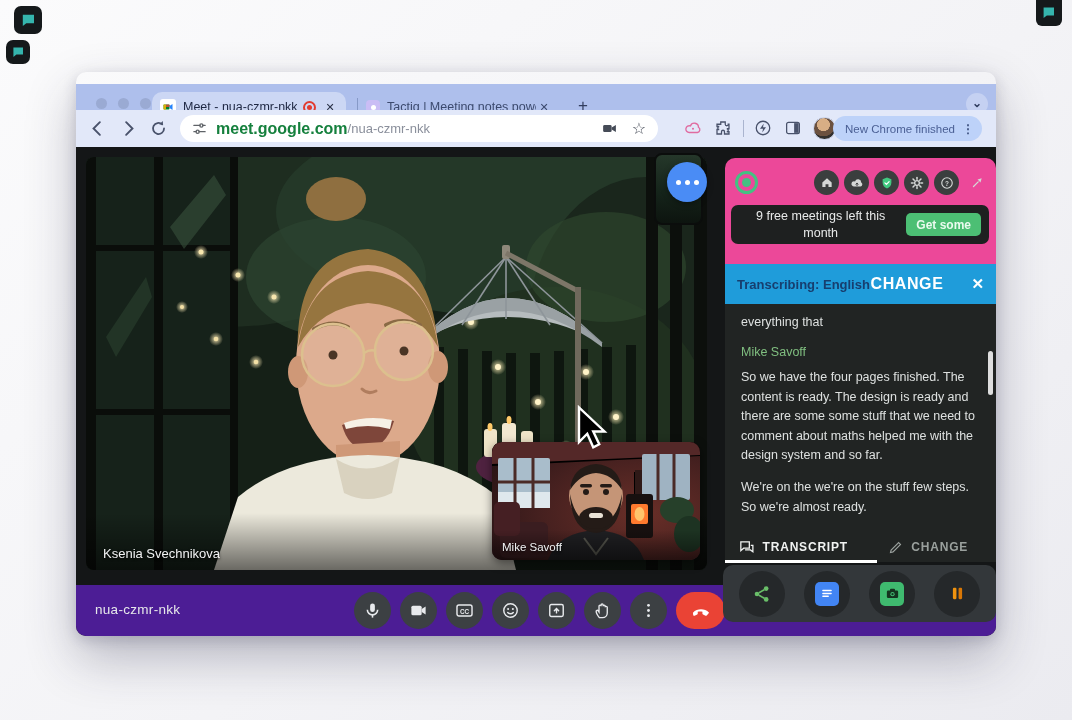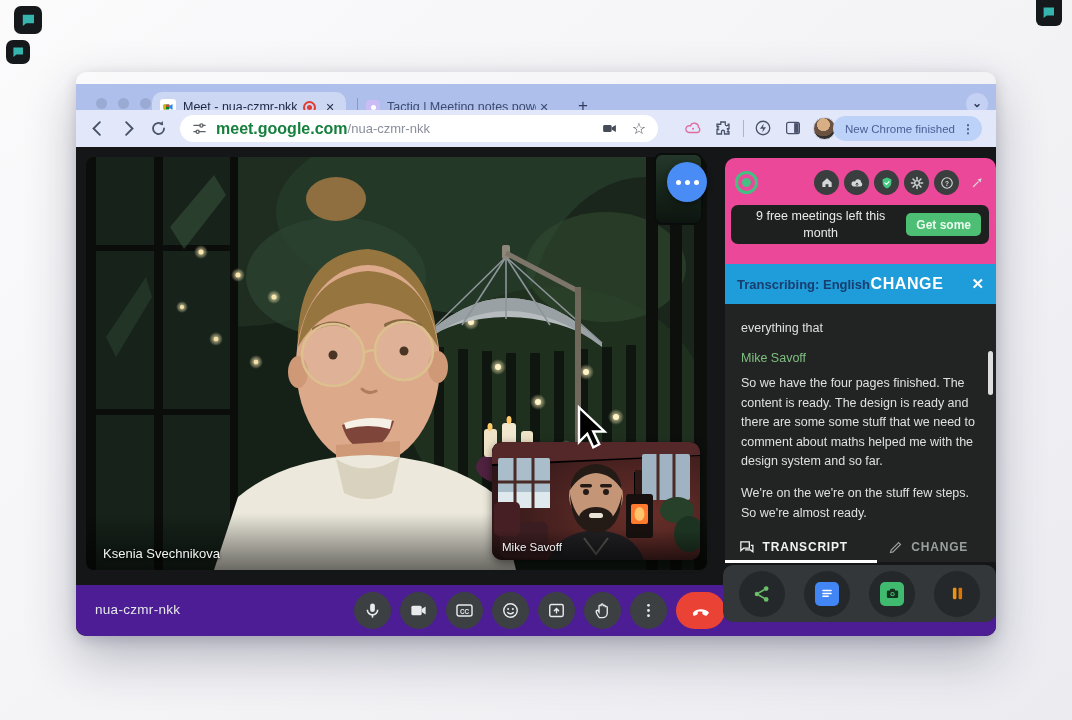--- a/index.html
+++ b/index.html
@@ -87,21 +87,21 @@
   #tq-icons{position:absolute;right:7px;top:12px;display:flex;gap:5px;}
   #tq-quota{position:absolute;left:6px;top:47px;width:258px;height:39px;background:#1e2020;border-radius:7px;
     display:flex;align-items:center;padding:0 8px 0 4px;}
   #tq-quota .txt{flex:1;text-align:center;font-size:12.5px;line-height:1.3;color:#e8eaea;padding:0 2px;}
   #get-more{height:23px;border-radius:5px;background:#4cbf74;color:#eafbef;font-size:12px;font-weight:bold;
     display:flex;align-items:center;padding:0 10px;}
   #tq-banner{position:absolute;left:0;top:106px;width:100%;height:40px;background:#1f9cda;display:flex;align-items:center;padding:0 12px;}
   #tq-banner .b-title{flex:1;font-size:13px;font-weight:bold;color:#173e6e;}
   #tq-banner .b-change{font-size:16px;font-weight:bold;color:#ffffff;letter-spacing:.6px;margin-right:28px;}
   #tq-banner .b-close{font-size:15px;font-weight:bold;color:#ffffff;}
-  #tq-body{position:absolute;left:0;top:146px;width:100%;height:228px;background:#212423;padding:15px 16px;overflow:hidden;}
+  #tq-body{position:absolute;left:0;top:146px;width:100%;height:228px;background:#212423;padding:9px 16px;overflow:hidden;}
   .t-line{font-size:12.5px;line-height:1.55;color:#dde0df;margin-bottom:13px;}
   .t-speaker{font-size:12.5px;color:#80bf80;margin-bottom:9px;}
   #tq-scroll{position:absolute;right:3px;top:193px;width:5px;height:44px;border-radius:3px;background:rgba(255,255,255,.85);}
   #tq-tabs{position:absolute;left:0;top:374px;width:100%;height:30px;background:#212423;display:flex;}
   .tq-tab{flex:1;display:flex;align-items:center;justify-content:center;gap:8px;font-size:12px;font-weight:bold;letter-spacing:.8px;}
   .tq-tab.active{color:#f1f3f2;align-items:center;}
   .tq-tab.idle{color:#9aa09d;}
   #tab-underline{position:absolute;left:0;top:402px;width:56%;height:2.5px;background:#ffffff;}
   #tq-actions{position:absolute;left:-2px;top:407px;width:273px;height:57px;background:#33373a;border-radius:10px;
     display:flex;align-items:center;justify-content:center;gap:19px;}

